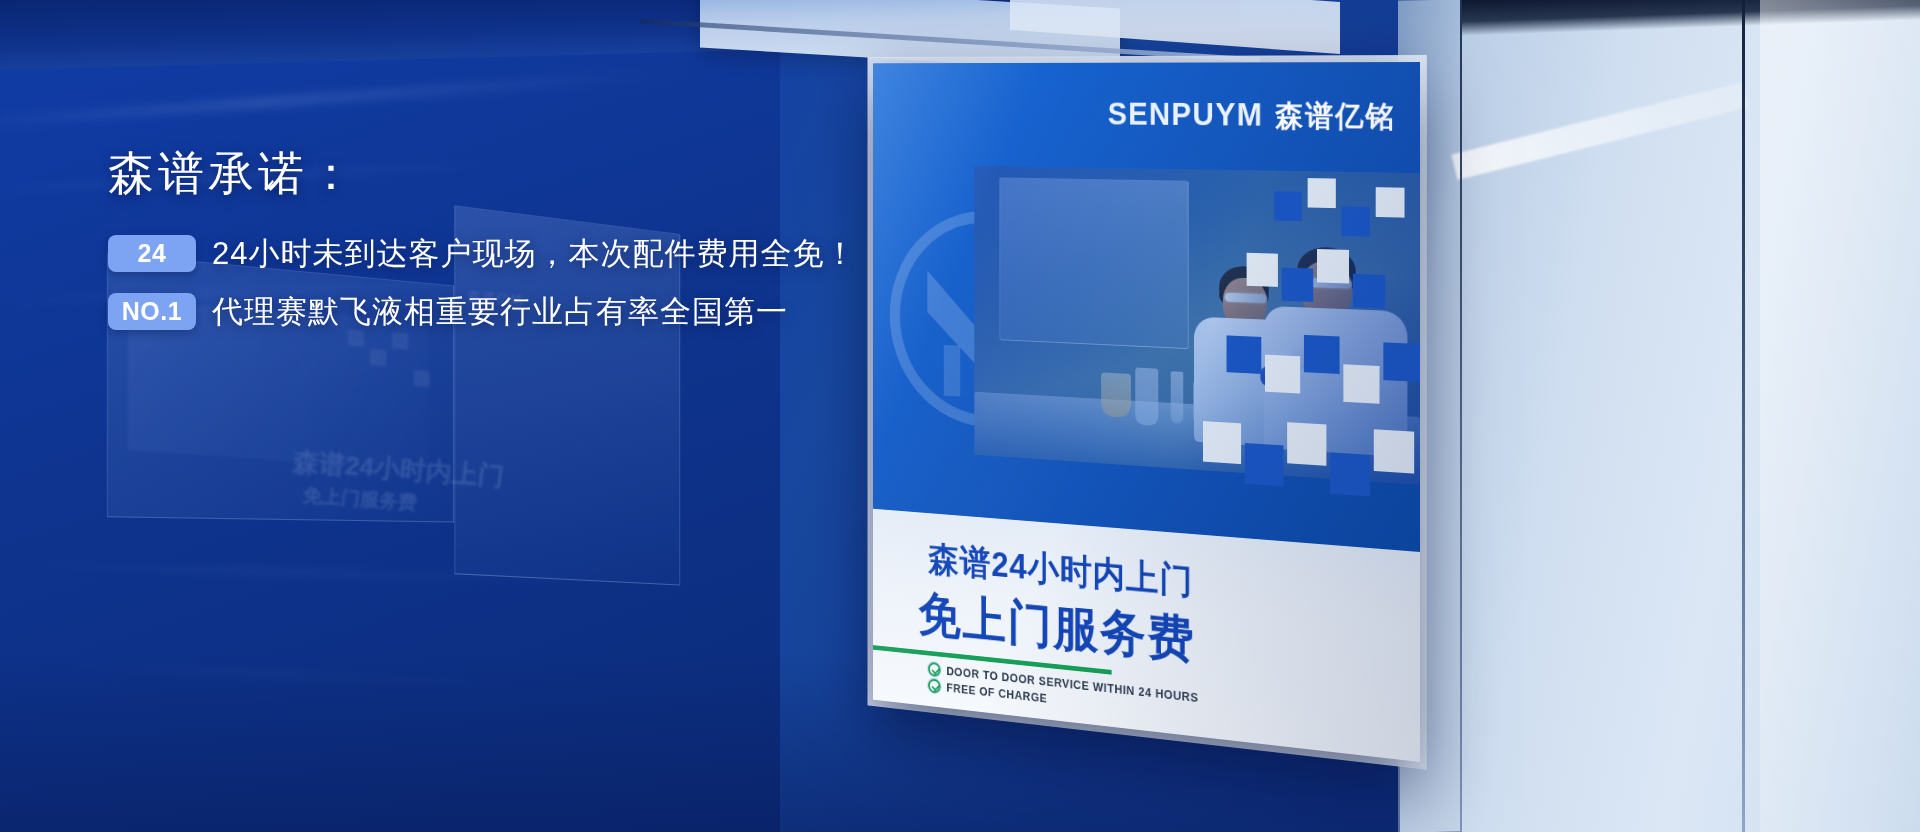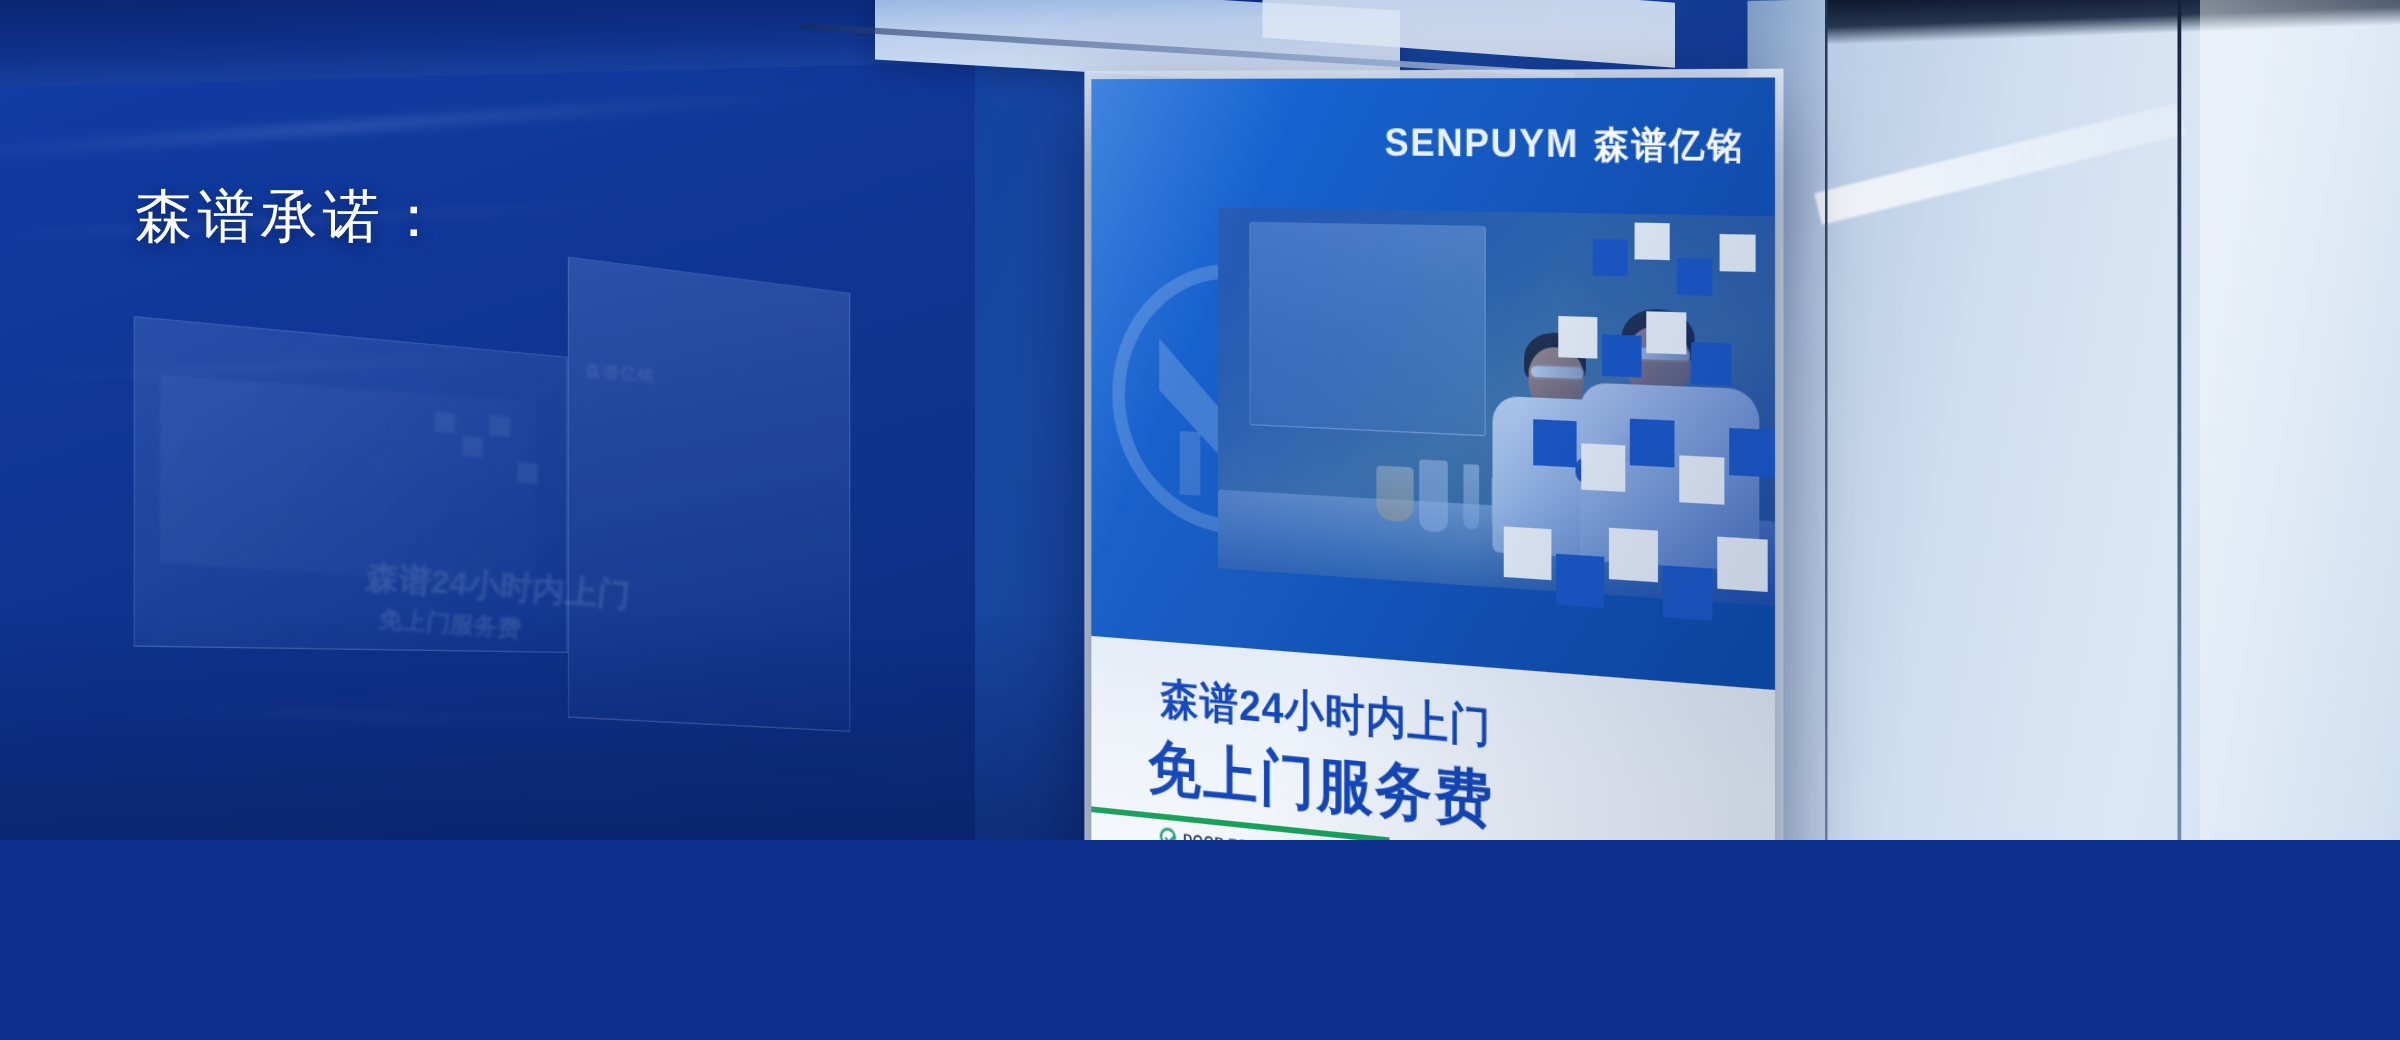--- a/index.html
+++ b/index.html
@@ -1,19 +1,19 @@
 <!DOCTYPE html>
 <html><head>
 <meta charset="utf-8">
 <style>
   * { margin:0; padding:0; box-sizing:border-box; }
   html,body { width:1920px; height:832px; overflow:hidden; background:#0c2f8c; }
   body { font-family:"Liberation Sans","DejaVu Sans",sans-serif; }
 
-  #stage { position:relative; width:1920px; height:672px; overflow:hidden; }
+  #stage { position:relative; width:1920px; height:832px; overflow:hidden; }
 
   
   .bg-base{position:absolute;inset:0;
     background:
       linear-gradient(118deg,#0e3596 0%,#123ea6 26%,#17479f 44%,#123a93 62%,#0e3084 100%);}
 
   
   .wall-left{position:absolute;left:0;top:0;width:780px;height:832px;
     background:linear-gradient(160deg,#113da8 0%,#0e348f 45%,#0b2a78 100%);
     opacity:.96;}
@@ -302,16 +302,24 @@
       </div>
 
       <div class="board-gloss"></div>
     </div>
   </div>
 
   <div class="copy">
     <div class="eyebrow">森谱承诺：</div>
 
     <div class="bullets">
+      <div class="bullet">
+        <span class="badge">24</span>
+        <span class="btext">24小时未到达客户现场，本次配件费用全免！</span>
+      </div>
+      <div class="bullet">
+        <span class="badge">NO.1</span>
+        <span class="btext">代理赛默飞液相重要行业占有率全国第一</span>
+      </div>
     </div>
   </div>
 
 </div>
 
 </body></html>

